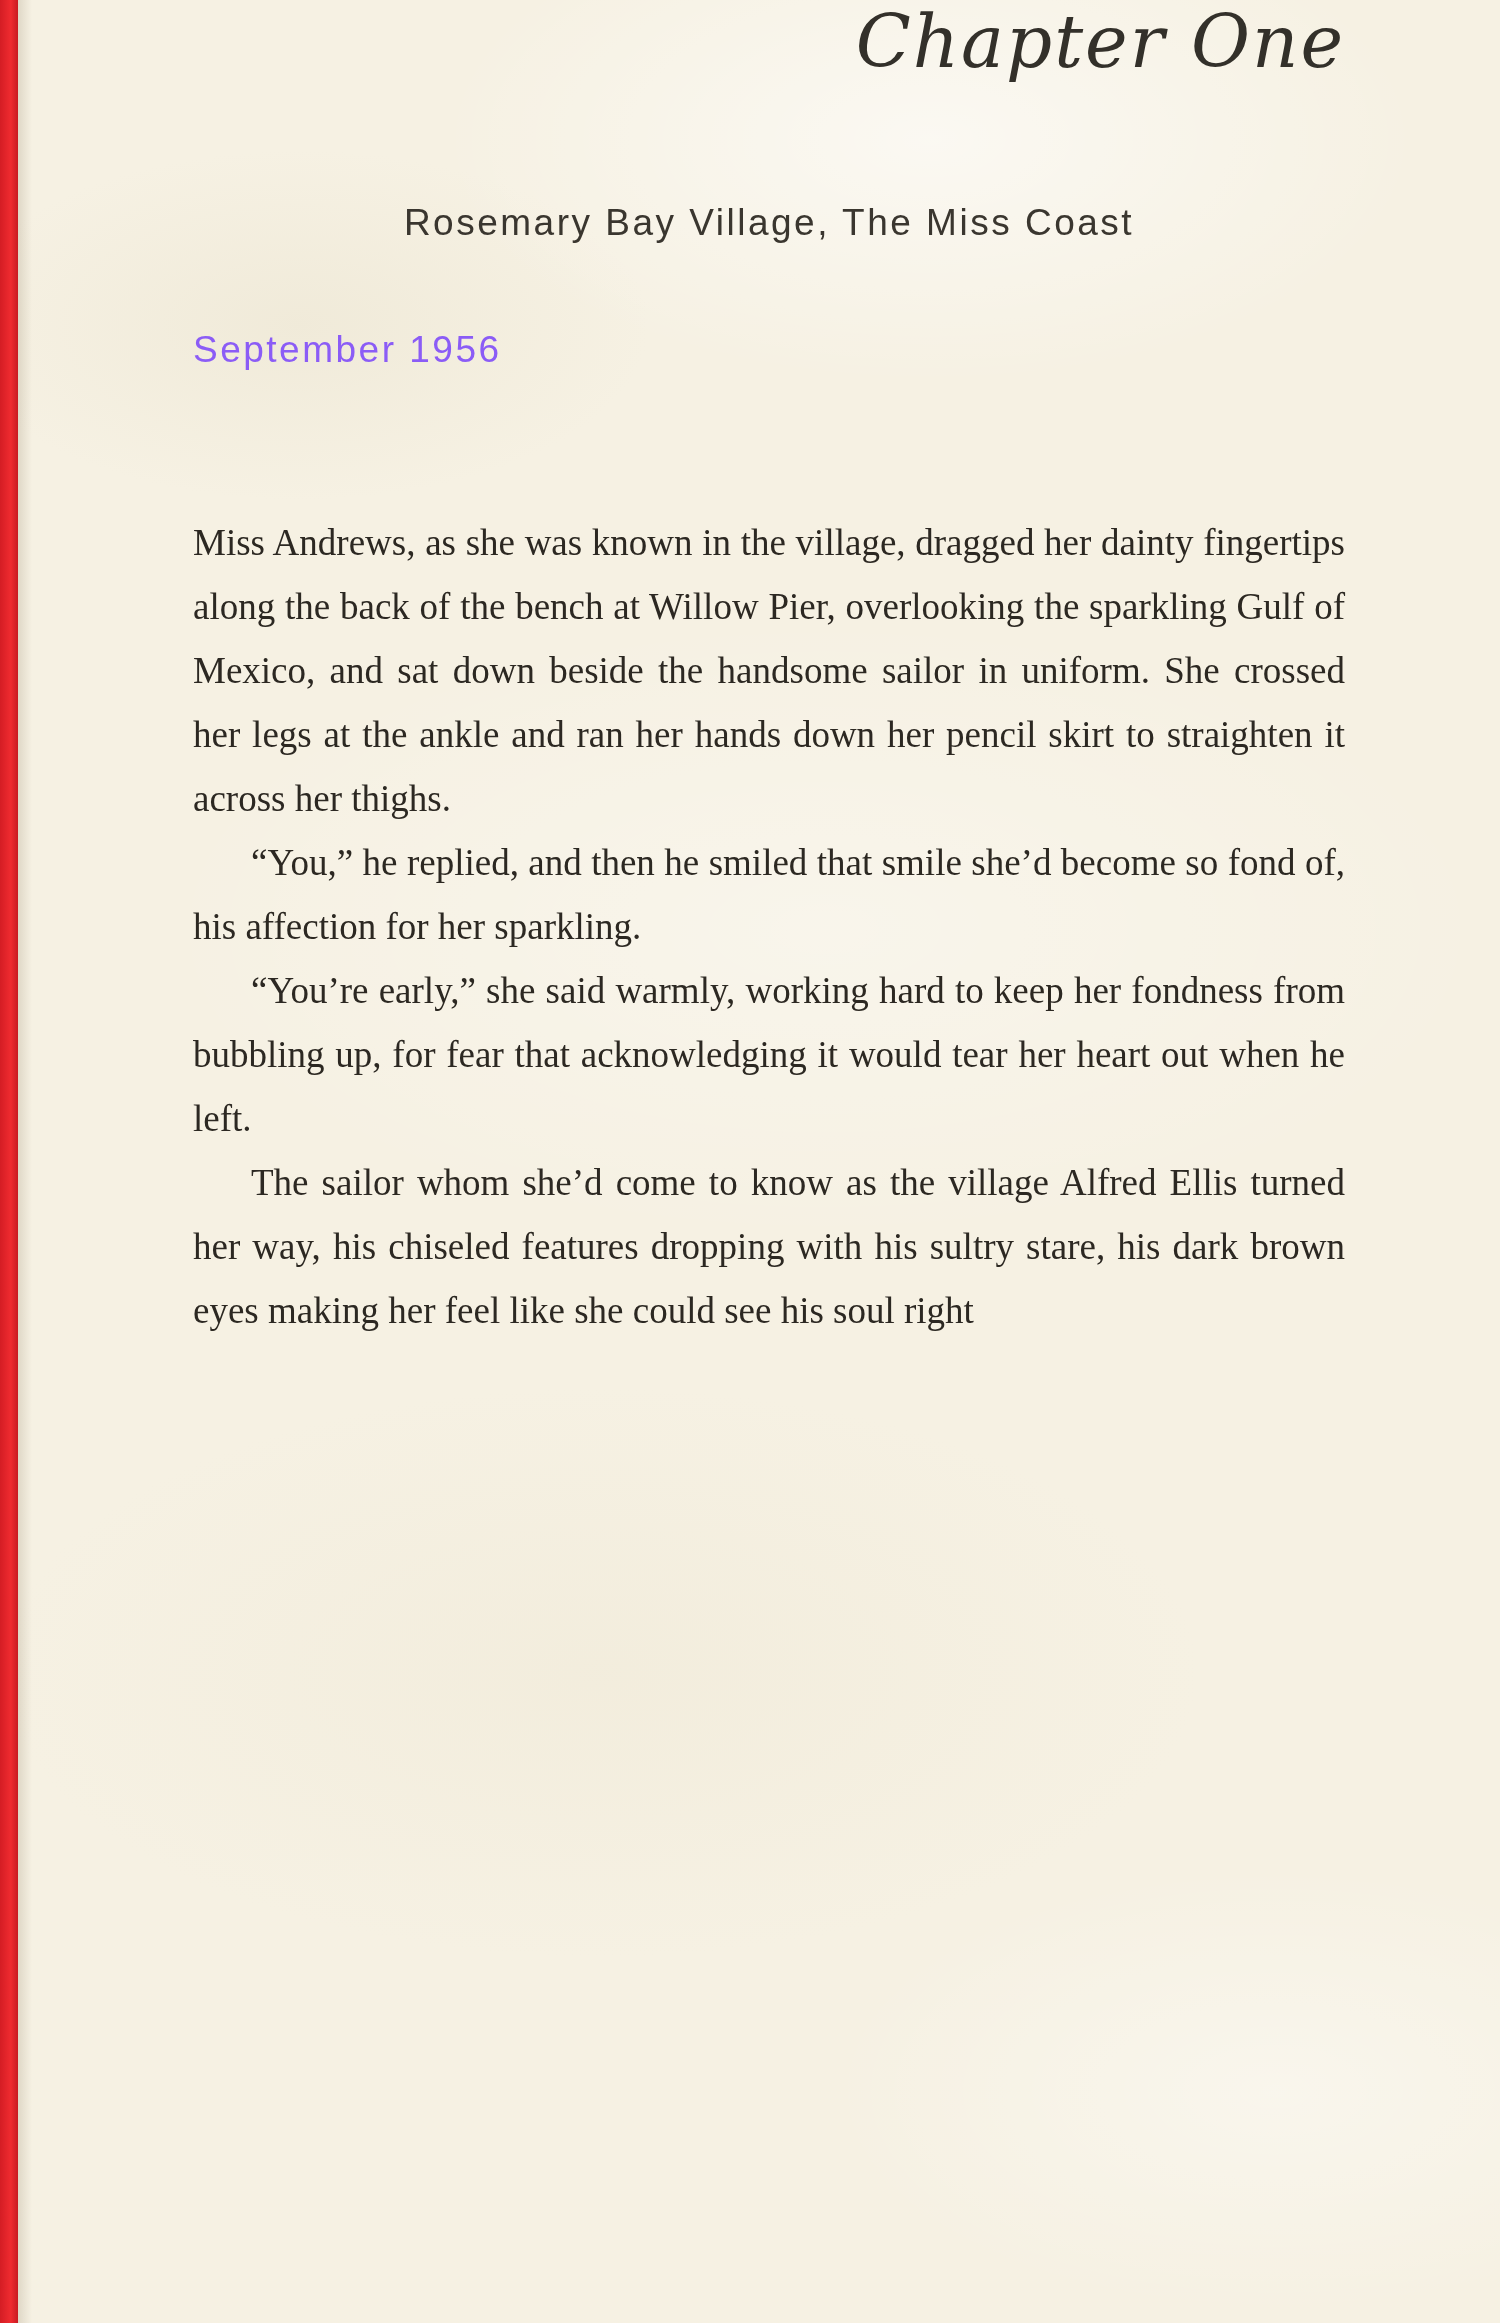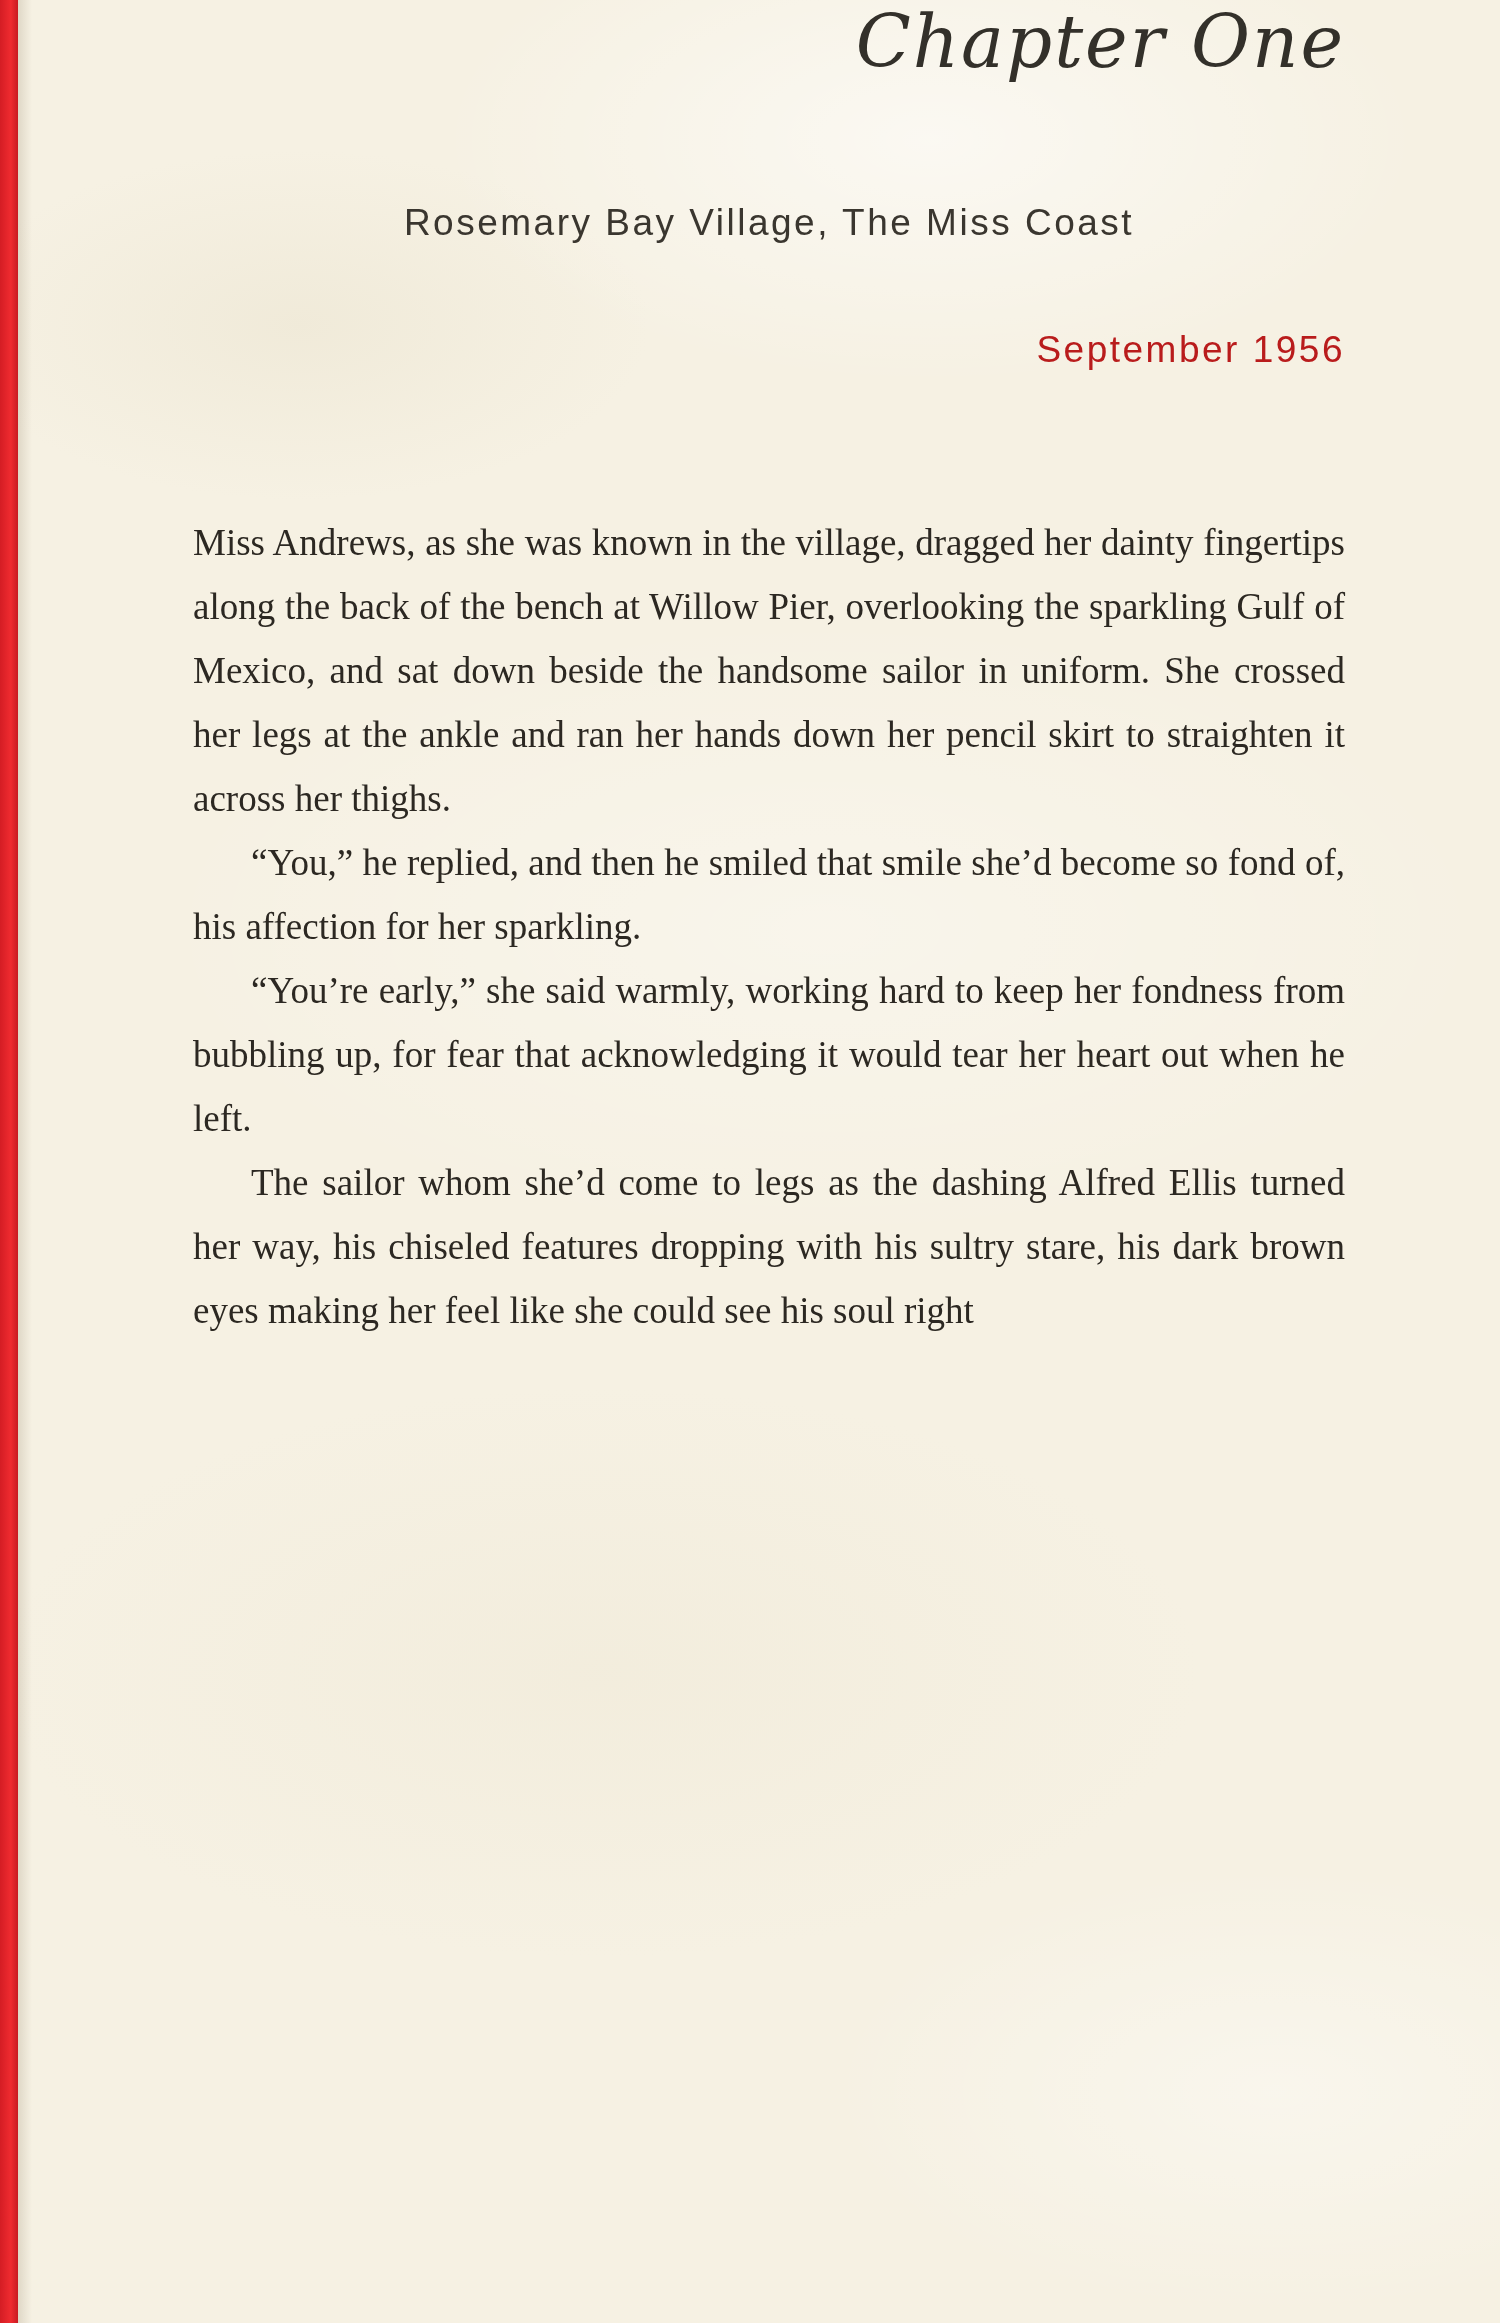--- a/index.html
+++ b/index.html
@@ -57,25 +57,25 @@
     margin-top: 118px;
     text-align: center;
     font-family: "Liberation Sans", sans-serif;
     font-size: 37px;
     font-weight: normal;
     letter-spacing: 2.5px;
     color: #3a362f;
   }
   .date-line {
     margin-top: 85px;
-    text-align: right;
+    text-align: left;
     font-family: "Liberation Sans", sans-serif;
     font-size: 37px;
     letter-spacing: 2.5px;
-    color: #b91c1c;
+    color: #8b5cf6;
   }
   .body-text {
     margin-top: 140px;
     font-size: 37px;
     line-height: 64px;
     text-align: justify;
     color: #2c2822;
   }
   .body-text p {
     margin: 0;
@@ -95,15 +95,15 @@
   <div class="chapter-title">Chapter One</div>
 
   <div class="location-line">Rosemary Bay Village, The Miss Coast</div>
 
   <div class="date-line">September 1956</div>
 
   <div class="body-text">
     <p>Miss Andrews, as she was known in the village, dragged her dainty fingertips along the back of the bench at Willow Pier, overlooking the sparkling Gulf of Mexico, and sat down beside the handsome sailor in uniform. She crossed her legs at the ankle and ran her hands down her pencil skirt to straighten it across her thighs.</p>
     <p class="indent">“You,” he replied, and then he smiled that smile she’d become so fond of, his affection for her sparkling.</p>
     <p class="indent">“You’re early,” she said warmly, working hard to keep her fondness from bubbling up, for fear that acknowledging it would tear her heart out when he left.</p>
-    <p class="indent">The sailor whom she’d come to legs as the dashing Alfred Ellis turned her way, his chiseled features dropping with his sultry stare, his dark brown eyes making her feel like she could see his soul right</p>
+    <p class="indent">The sailor whom she’d come to know as the village Alfred Ellis turned her way, his chiseled features dropping with his sultry stare, his dark brown eyes making her feel like she could see his soul right</p>
   </div>
 </div>
 
 </body></html>

